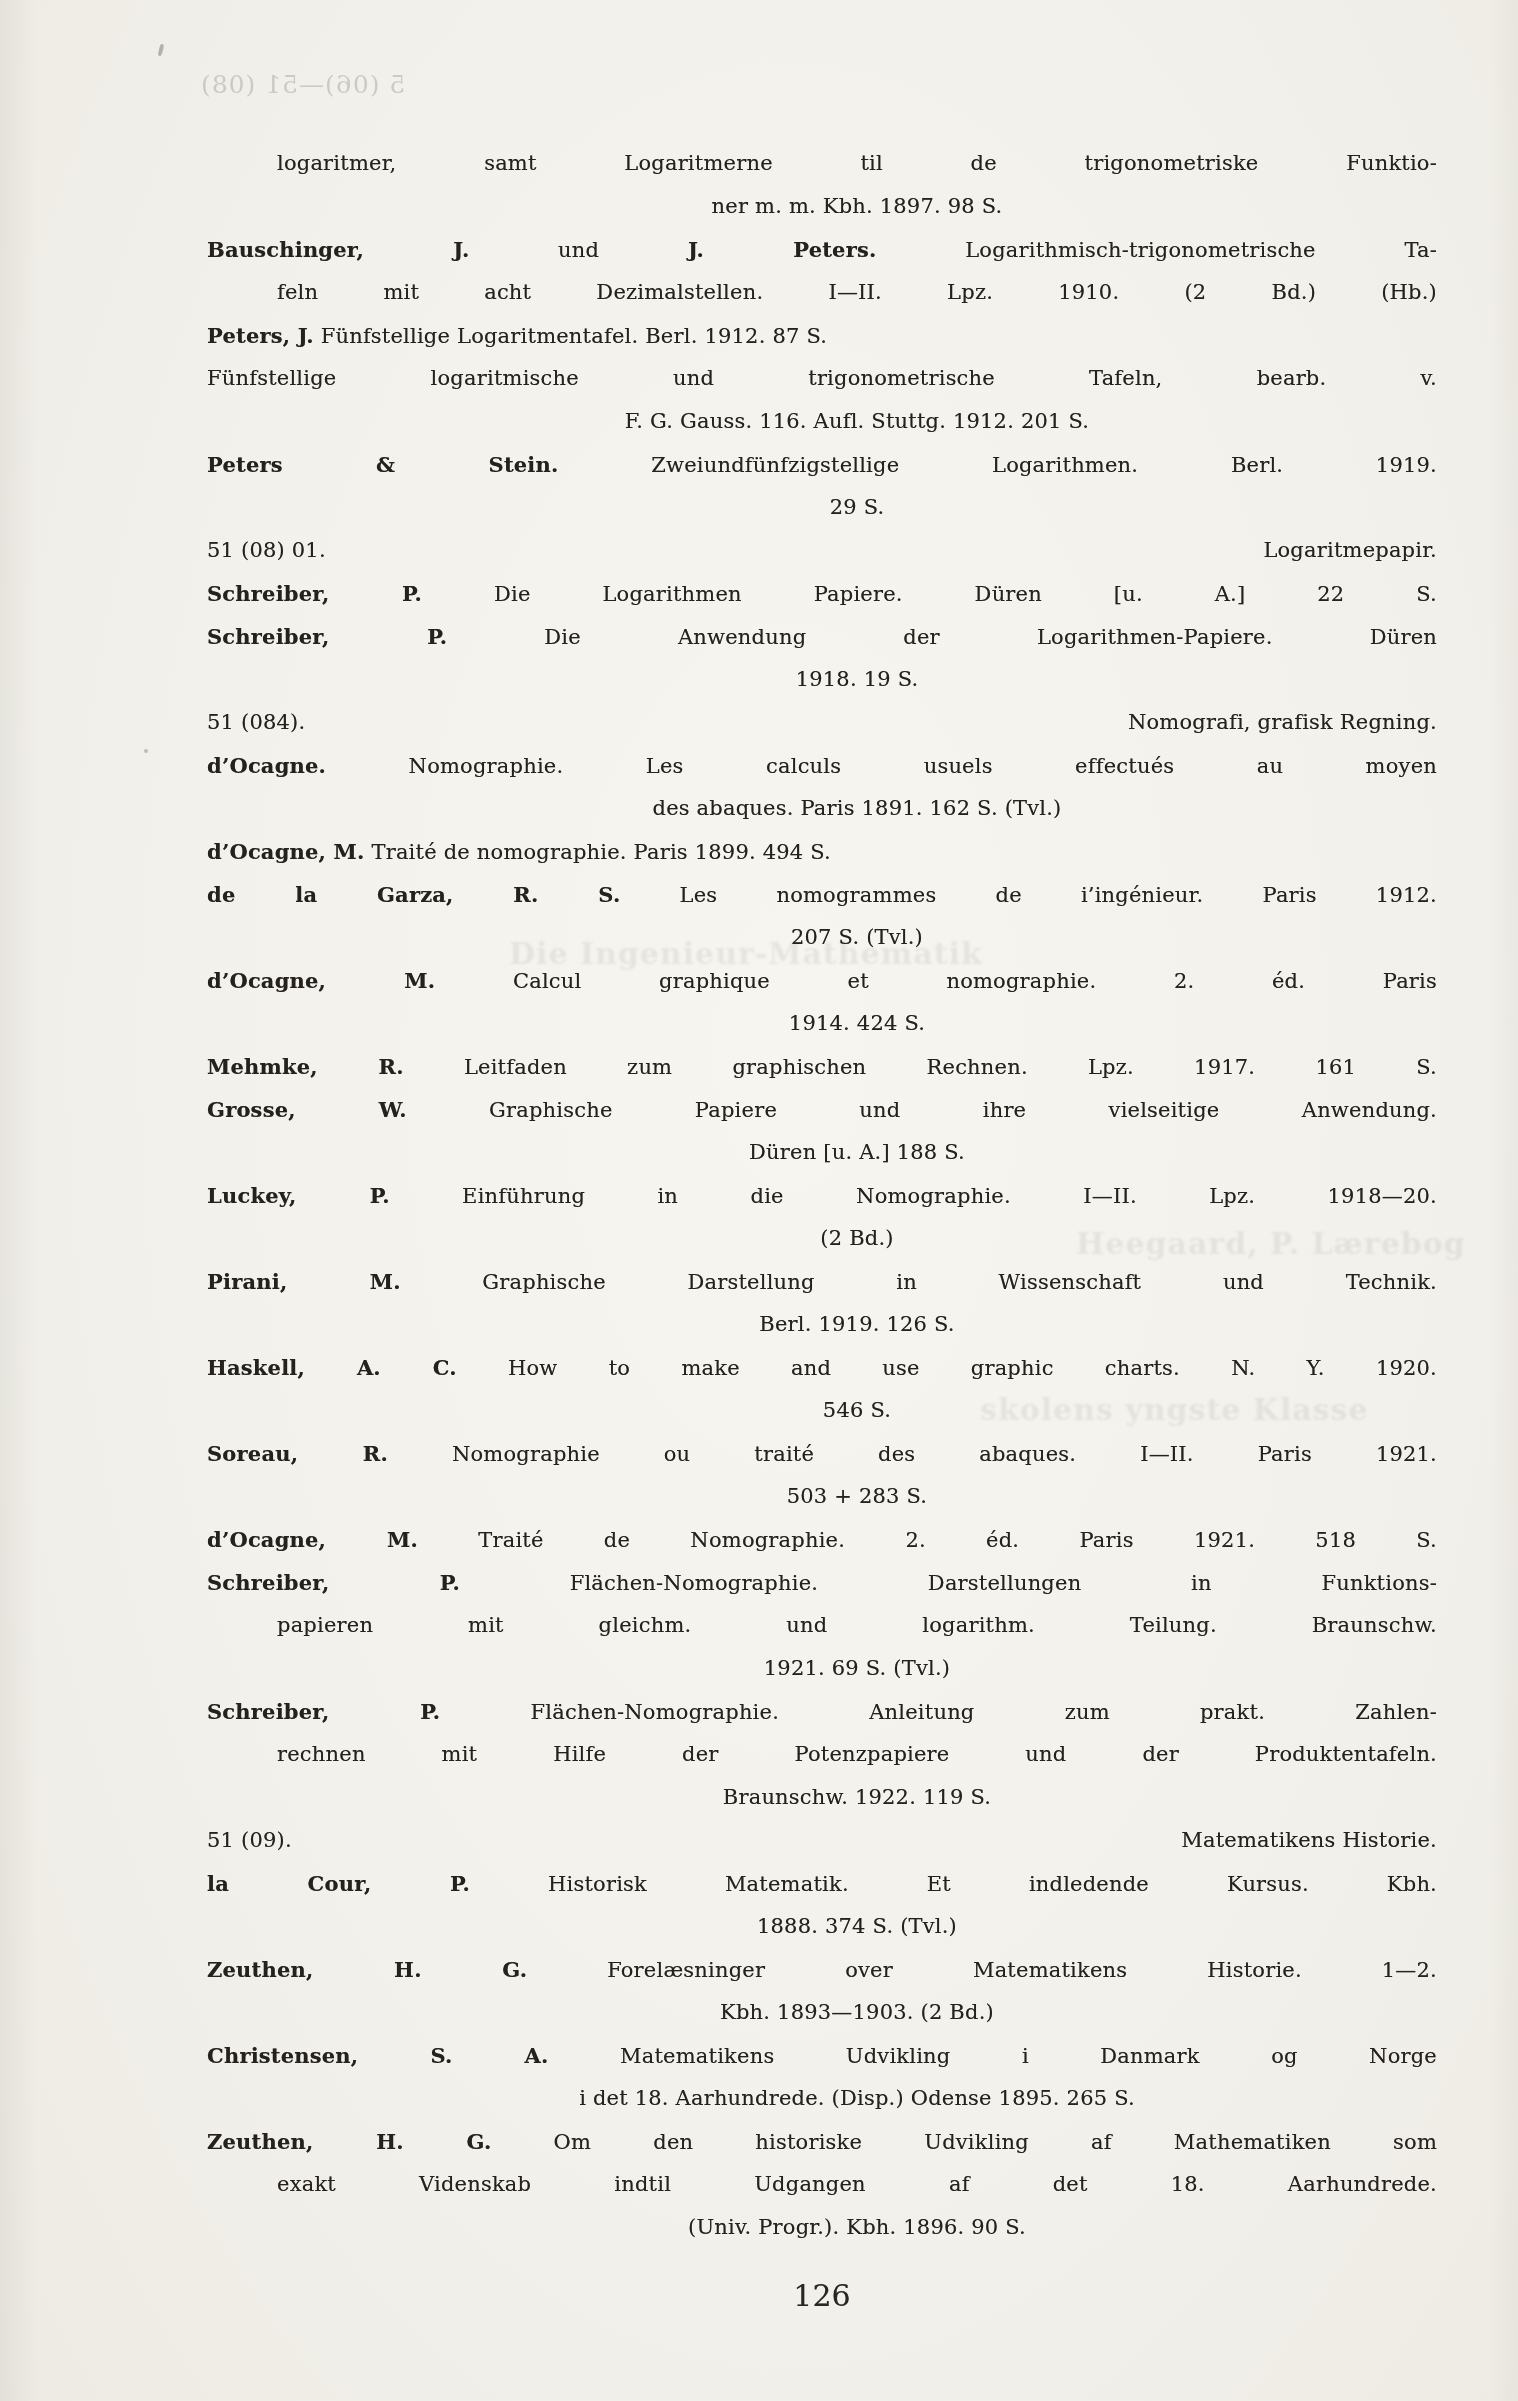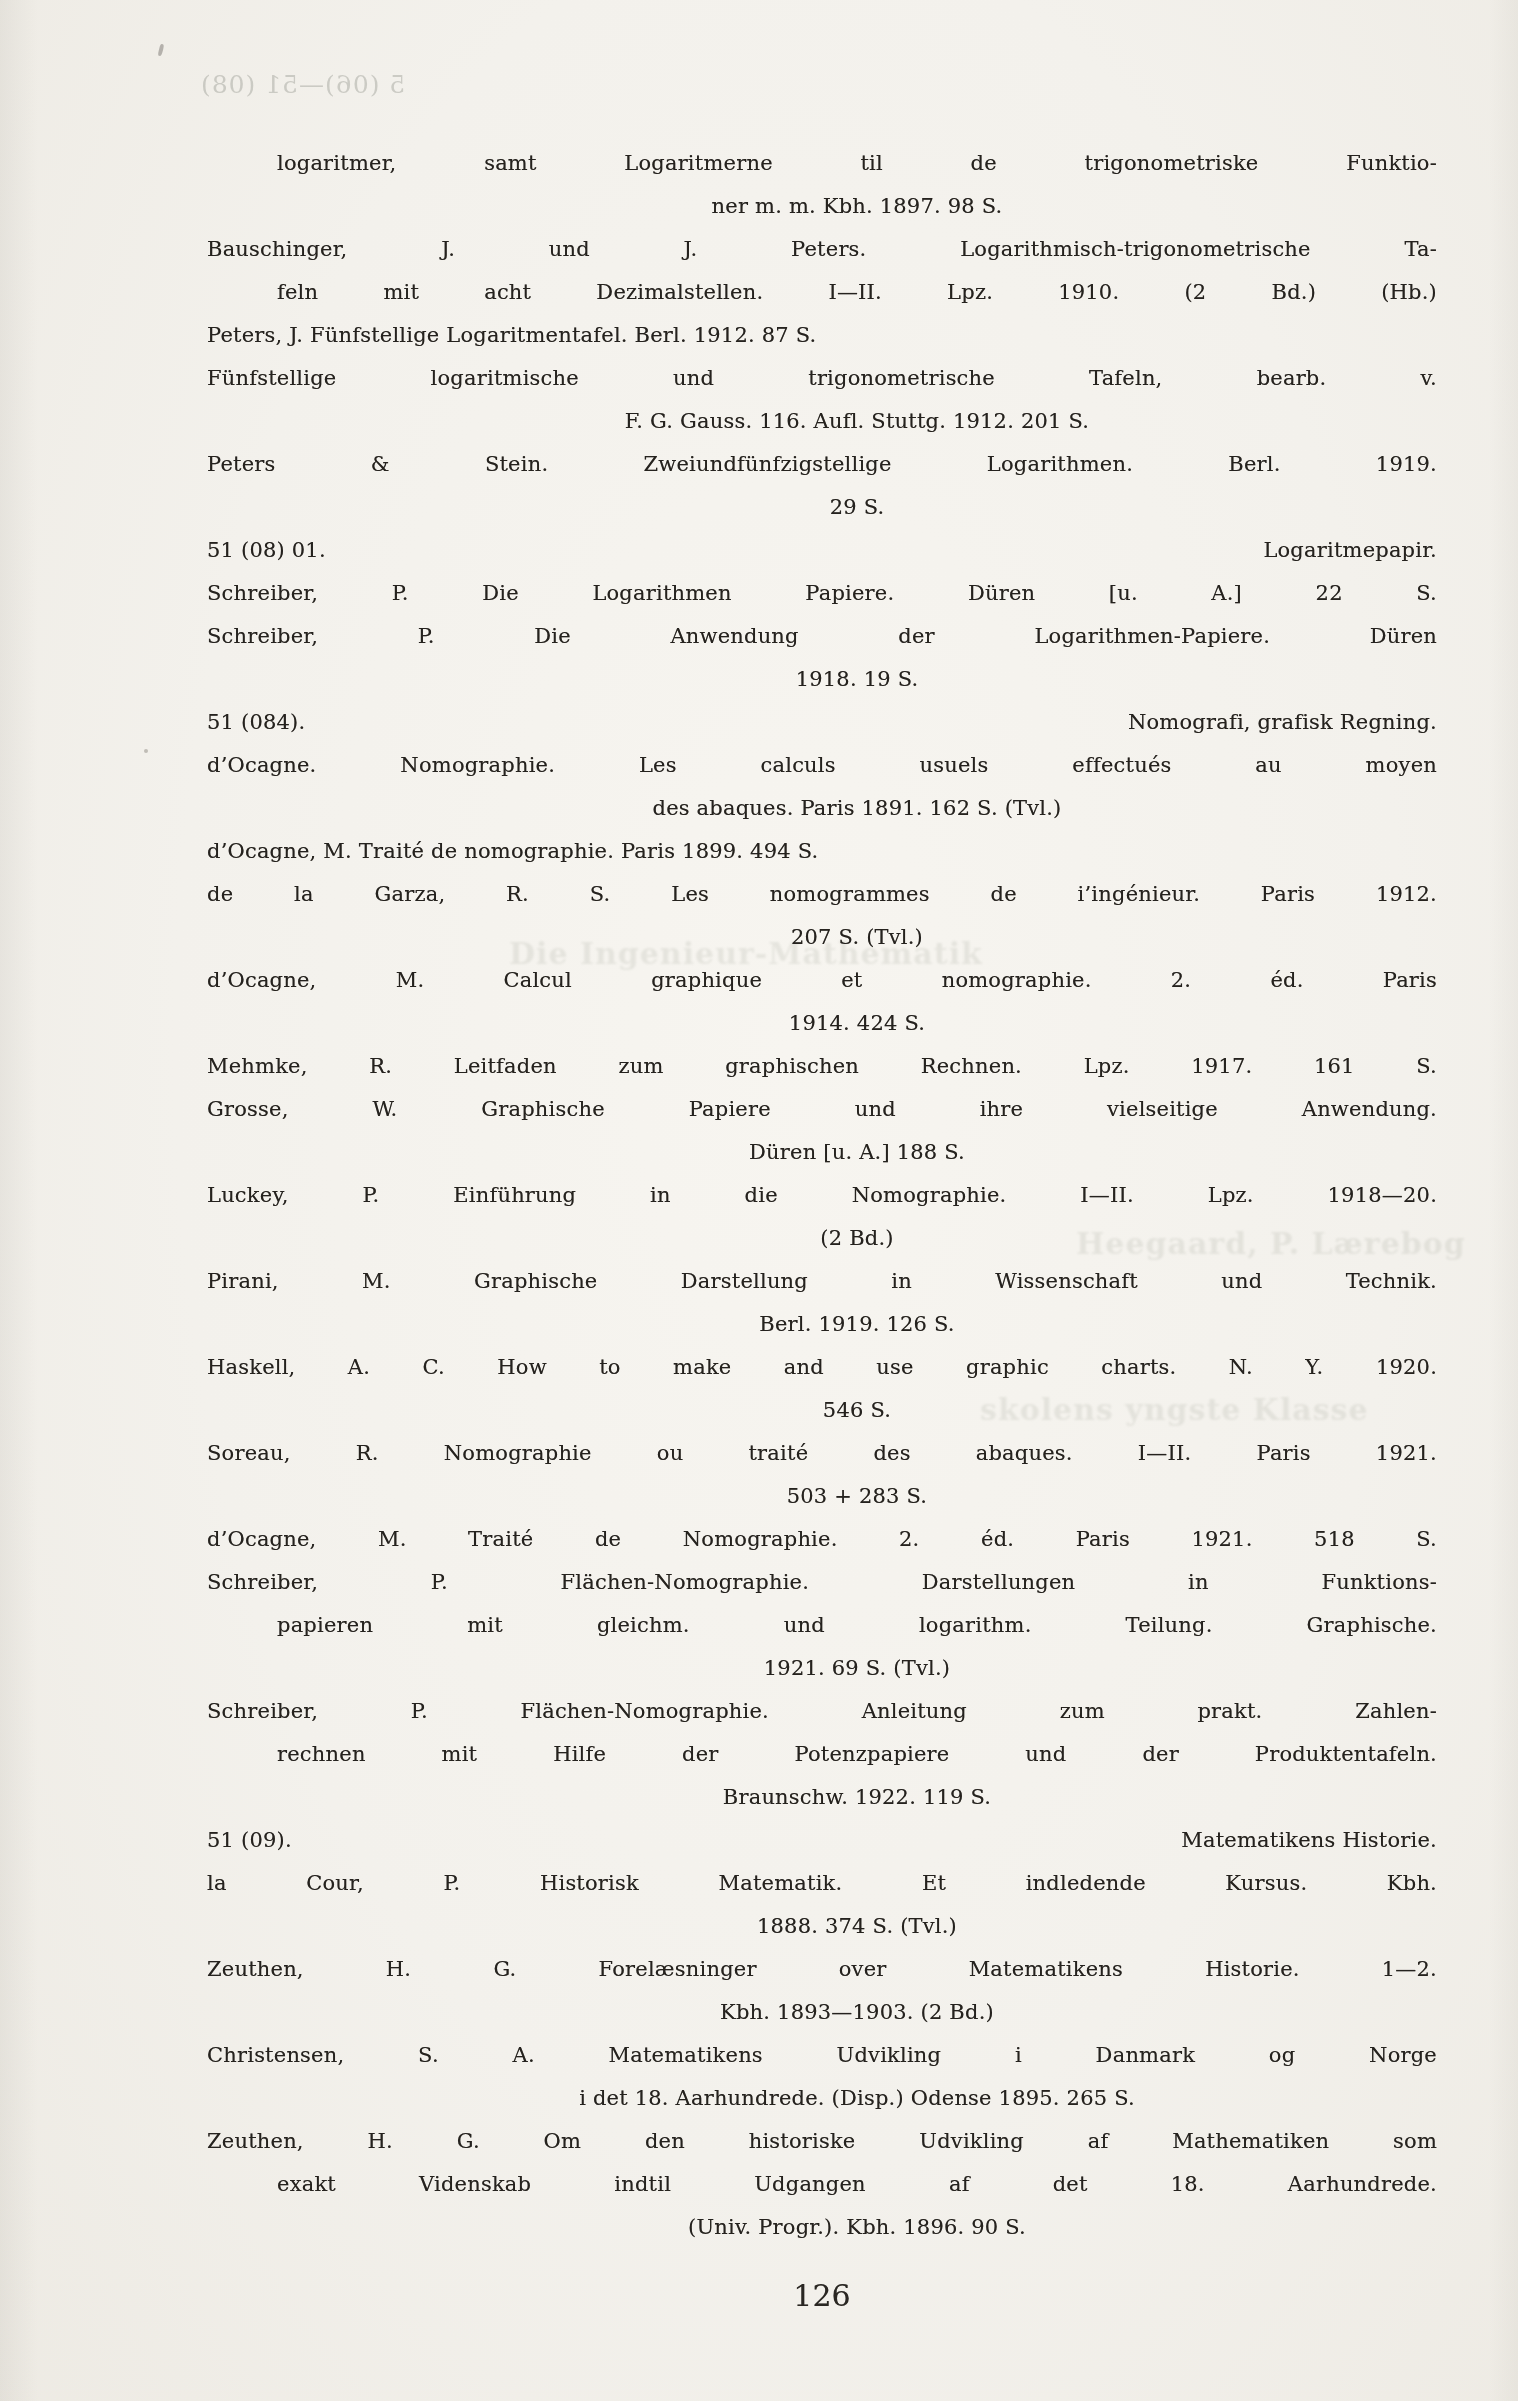--- a/index.html
+++ b/index.html
@@ -55,21 +55,21 @@
     font-size: 21px;
     letter-spacing: 0.2px;
   }
   .line.cont { padding-left: 70px; text-align: center; }
   .line.just {
     text-align: justify;
     text-align-last: justify;
     text-justify: inter-word;
   }
   .line.heading { display: flex; justify-content: space-between; font-weight: 400; }
-  .author { font-weight: 400; }
+  .author { font-weight: 700; }
 
   .page-number {
     position: absolute;
     left: 207px; top: 2278px;
     width: 1230px;
     text-align: center;
     font-size: 30px;
     color: #2a2723;
     text-shadow: 0 0 0.6px rgba(38, 34, 29, 0.4);
   }
@@ -121,21 +121,21 @@
       <div class="line just"><span class="author">Luckey, P.</span><span> Einführung in die Nomographie. I—II. Lpz. 1918—20.</span></div>
       <div class="line cont"><span>(2 Bd.)</span></div>
       <div class="line just"><span class="author">Pirani, M.</span><span> Graphische Darstellung in Wissenschaft und Technik.</span></div>
       <div class="line cont"><span>Berl. 1919. 126 S.</span></div>
       <div class="line just"><span class="author">Haskell, A. C.</span><span> How to make and use graphic charts. N. Y. 1920.</span></div>
       <div class="line cont"><span>546 S.</span></div>
       <div class="line just"><span class="author">Soreau, R.</span><span> Nomographie ou traité des abaques. I—II. Paris 1921.</span></div>
       <div class="line cont"><span>503 + 283 S.</span></div>
       <div class="line just"><span class="author">d’Ocagne, M.</span><span> Traité de Nomographie. 2. éd. Paris 1921. 518 S.</span></div>
       <div class="line just"><span class="author">Schreiber, P.</span><span> Flächen-Nomographie. Darstellungen in Funktions-</span></div>
-      <div class="line cont just"><span>papieren mit gleichm. und logarithm. Teilung. Graphische.</span></div>
+      <div class="line cont just"><span>papieren mit gleichm. und logarithm. Teilung. Braunschw.</span></div>
       <div class="line cont"><span>1921. 69 S. (Tvl.)</span></div>
       <div class="line just"><span class="author">Schreiber, P.</span><span> Flächen-Nomographie. Anleitung zum prakt. Zahlen-</span></div>
       <div class="line cont just"><span>rechnen mit Hilfe der Potenzpapiere und der Produktentafeln.</span></div>
       <div class="line cont"><span>Braunschw. 1922. 119 S.</span></div>
       <div class="line heading">
         <span>51 (09).</span>
         <span>Matematikens Historie.</span>
       </div>
       <div class="line just"><span class="author">la Cour, P.</span><span> Historisk Matematik. Et indledende Kursus. Kbh.</span></div>
       <div class="line cont"><span>1888. 374 S. (Tvl.)</span></div>

